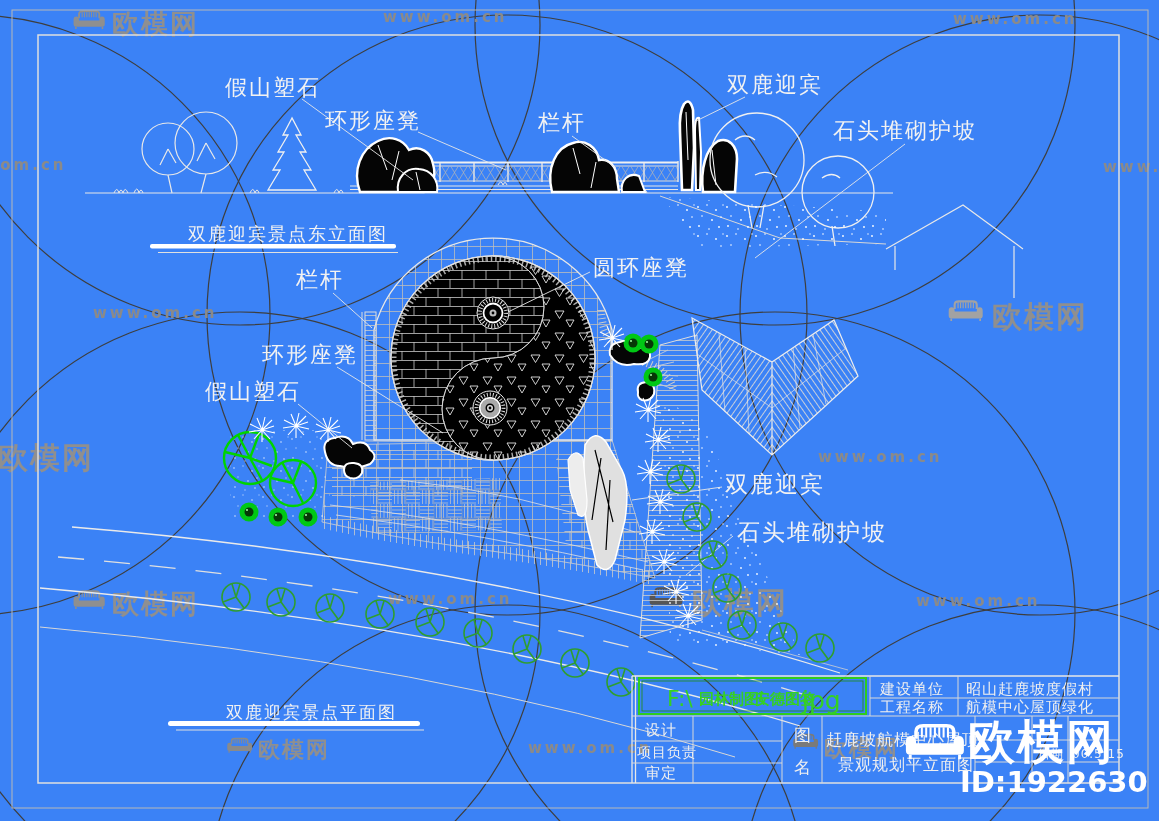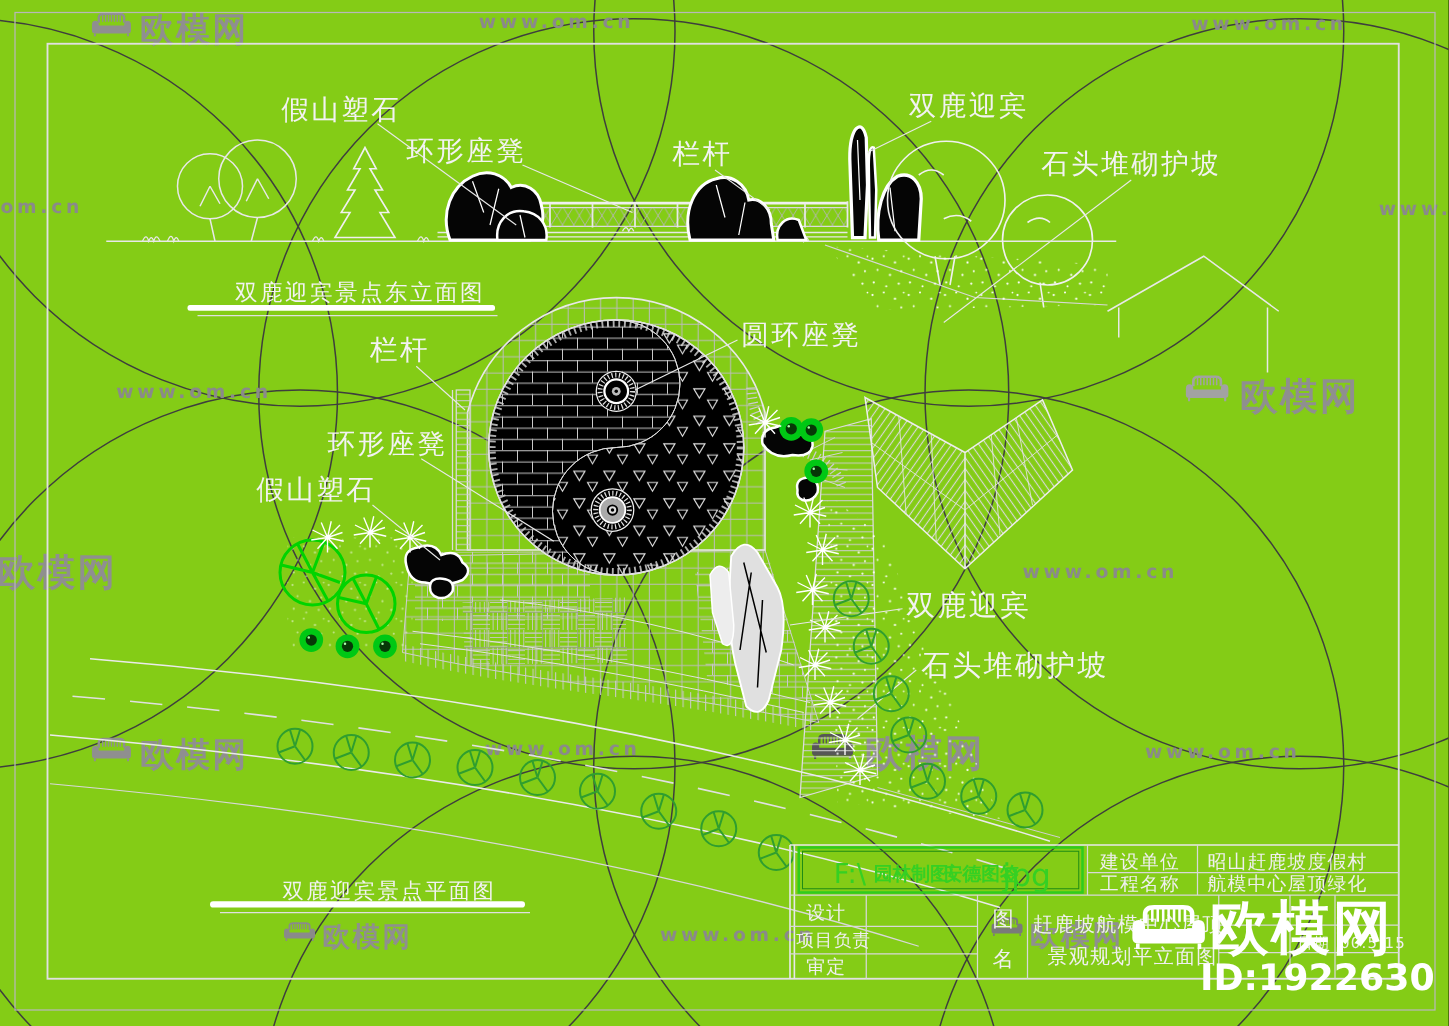--- a/index.html
+++ b/index.html
@@ -1,16 +1,16 @@
 <!DOCTYPE html>
 <html><head>
 <meta charset="utf-8">
 <style>
   html,body{margin:0;padding:0;background:#000;}
-  .stage{position:relative;width:1159px;height:821px;background:#84cc16;overflow:hidden;
+  .stage{position:relative;width:1159px;height:821px;background:#3b82f6;overflow:hidden;
          font-family:"DejaVu Sans",sans-serif;}
   svg text{font-family:"DejaVu Sans",sans-serif;}
   .cad-label{fill:#f2f2f2;letter-spacing:2px;}
   .wm-url{fill:#8a8a8a;font-weight:bold;letter-spacing:3px;font-size:15px;}
   .wm-brand{fill:#8f8f8f;font-weight:bold;letter-spacing:2px;}
   .tb-text{fill:#efefef;letter-spacing:1px;}
   .stamp-green{fill:#35d023;}
 </style>
 </head>
 <body>

